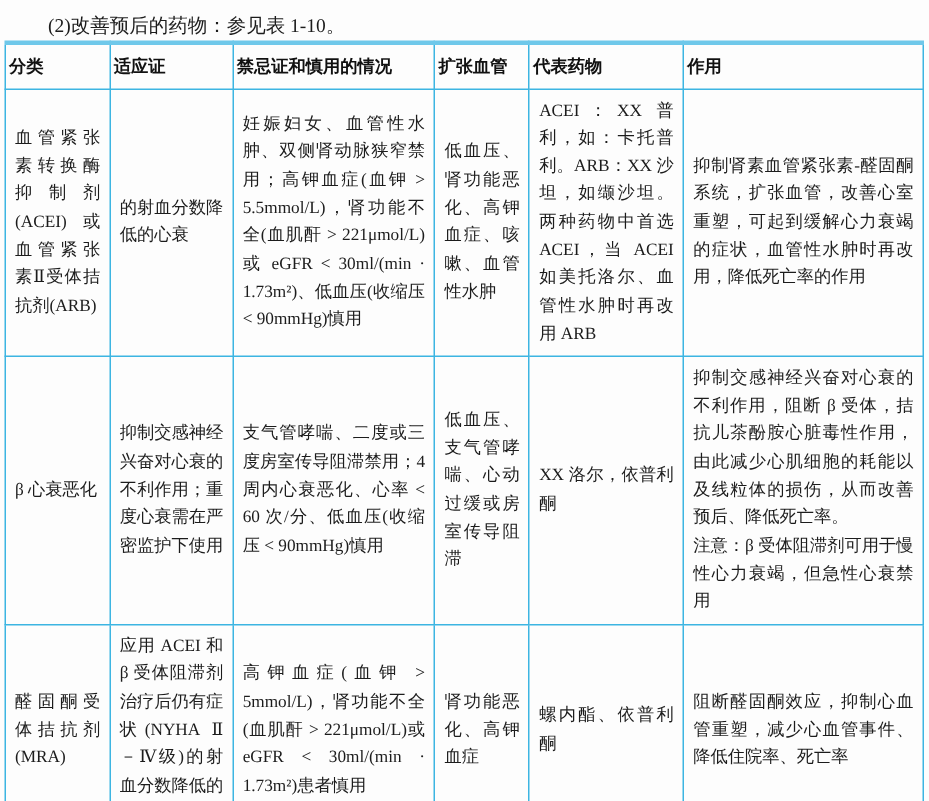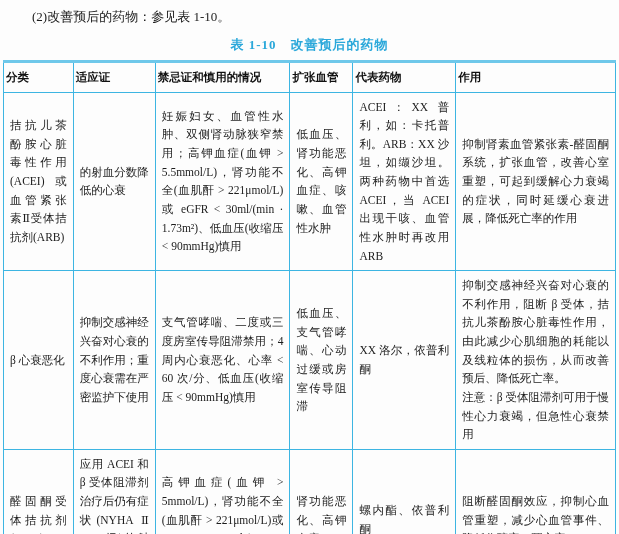--- a/index.html
+++ b/index.html
@@ -59,23 +59,20 @@
   }
   .drug-table td.pre { white-space: pre-line; }
 </style>
 </head>
 <body>
 
 <div class="page">
 
   <p class="intro">(2)改善预后的药物：参见表 1-10。</p>
 
-  <div class="caption">
-    <span class="cap-label">表 1-10</span><span>改善预后的药物</span>
-  </div>
 
   <table class="drug-table">
     <colgroup>
       <col style="width:11.4%">
         <col style="width:13.4%">
         <col style="width:22%">
       <col style="width:10.3%">
         <col style="width:16.8%">
         <col style="width:26.1%">
     </colgroup>
@@ -84,26 +81,26 @@
         <th>分类</th>
         <th>适应证</th>
         <th>禁忌证和慎用的情况</th>
         <th>扩张血管</th>
         <th>代表药物</th>
         <th>作用</th>
       </tr>
     </thead>
     <tbody>
       <tr>
-        <td>拮抗儿茶酚胺心脏毒性作用(ACEI)或血管紧张素Ⅱ受体拮抗剂(ARB)</td>
+        <td>血管紧张素转换酶抑制剂(ACEI)或血管紧张素Ⅱ受体拮抗剂(ARB)</td>
         <td>的射血分数降低的心衰</td>
         <td>妊娠妇女、血管性水肿、双侧肾动脉狭窄禁用；高钾血症(血钾 &gt; 5.5mmol/L)，肾功能不全(血肌酐 &gt; 221μmol/L)或 eGFR &lt; 30ml/(min · 1.73m²)、低血压(收缩压 &lt; 90mmHg)慎用</td>
         <td>低血压、肾功能恶化、高钾血症、咳嗽、血管性水肿</td>
-        <td>ACEI：XX 普利，如：卡托普利。ARB：XX 沙坦，如缬沙坦。两种药物中首选 ACEI，当 ACEI 出现干咳、血管性水肿时再改用 ARB</td>
-        <td class="pre">抑制肾素血管紧张素-醛固酮系统，扩张血管，改善心室重塑，可起到缓解心力衰竭的症状，同时延缓心衰进展，降低死亡率的作用</td>
+        <td>ACEI：XX 普利，如：卡托普利。ARB：XX 沙坦，如缬沙坦。两种药物中首选 ACEI，当 ACEI 如美托洛尔、血管性水肿时再改用 ARB</td>
+        <td class="pre">抑制肾素血管紧张素-醛固酮系统，扩张血管，改善心室重塑，可起到缓解心力衰竭的症状，血管性水肿时再改用，降低死亡率的作用</td>
       </tr>
       <tr>
         <td>β 心衰恶化</td>
         <td>抑制交感神经兴奋对心衰的不利作用；重度心衰需在严密监护下使用</td>
         <td>支气管哮喘、二度或三度房室传导阻滞禁用；4 周内心衰恶化、心率 &lt; 60 次/分、低血压(收缩压 &lt; 90mmHg)慎用</td>
         <td>低血压、支气管哮喘、心动过缓或房室传导阻滞</td>
         <td>XX 洛尔，依普利酮</td>
         <td class="pre">抑制交感神经兴奋对心衰的不利作用，阻断 β 受体，拮抗儿茶酚胺心脏毒性作用，由此减少心肌细胞的耗能以及线粒体的损伤，从而改善预后、降低死亡率。
 注意：β 受体阻滞剂可用于慢性心力衰竭，但急性心衰禁用</td>
       </tr>

